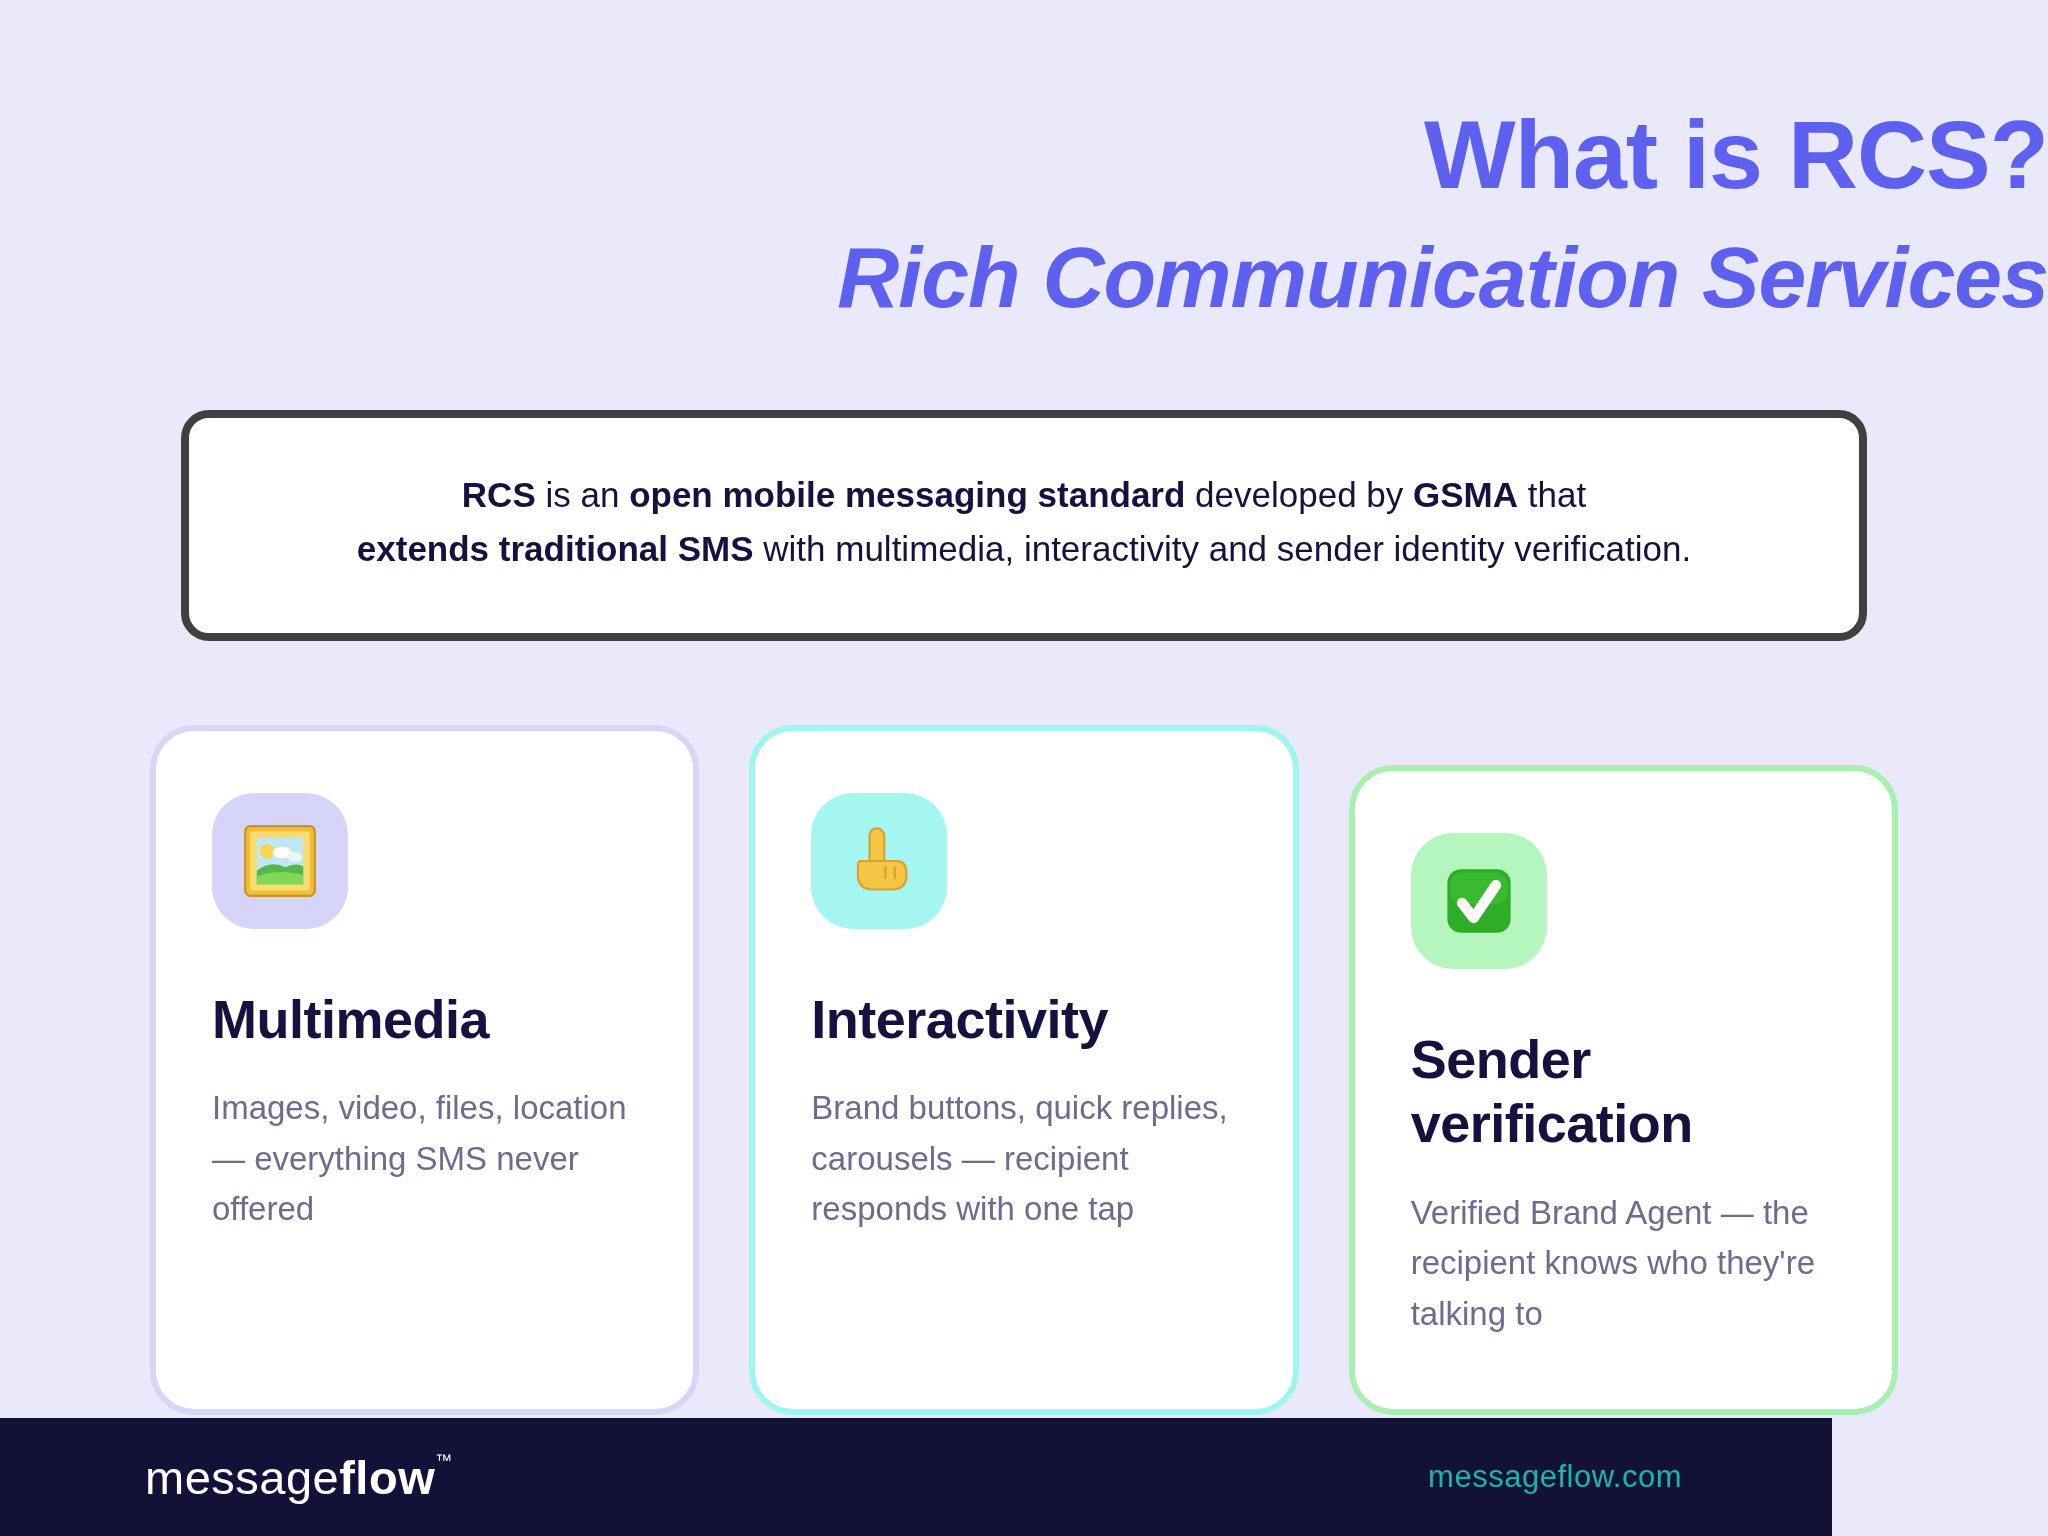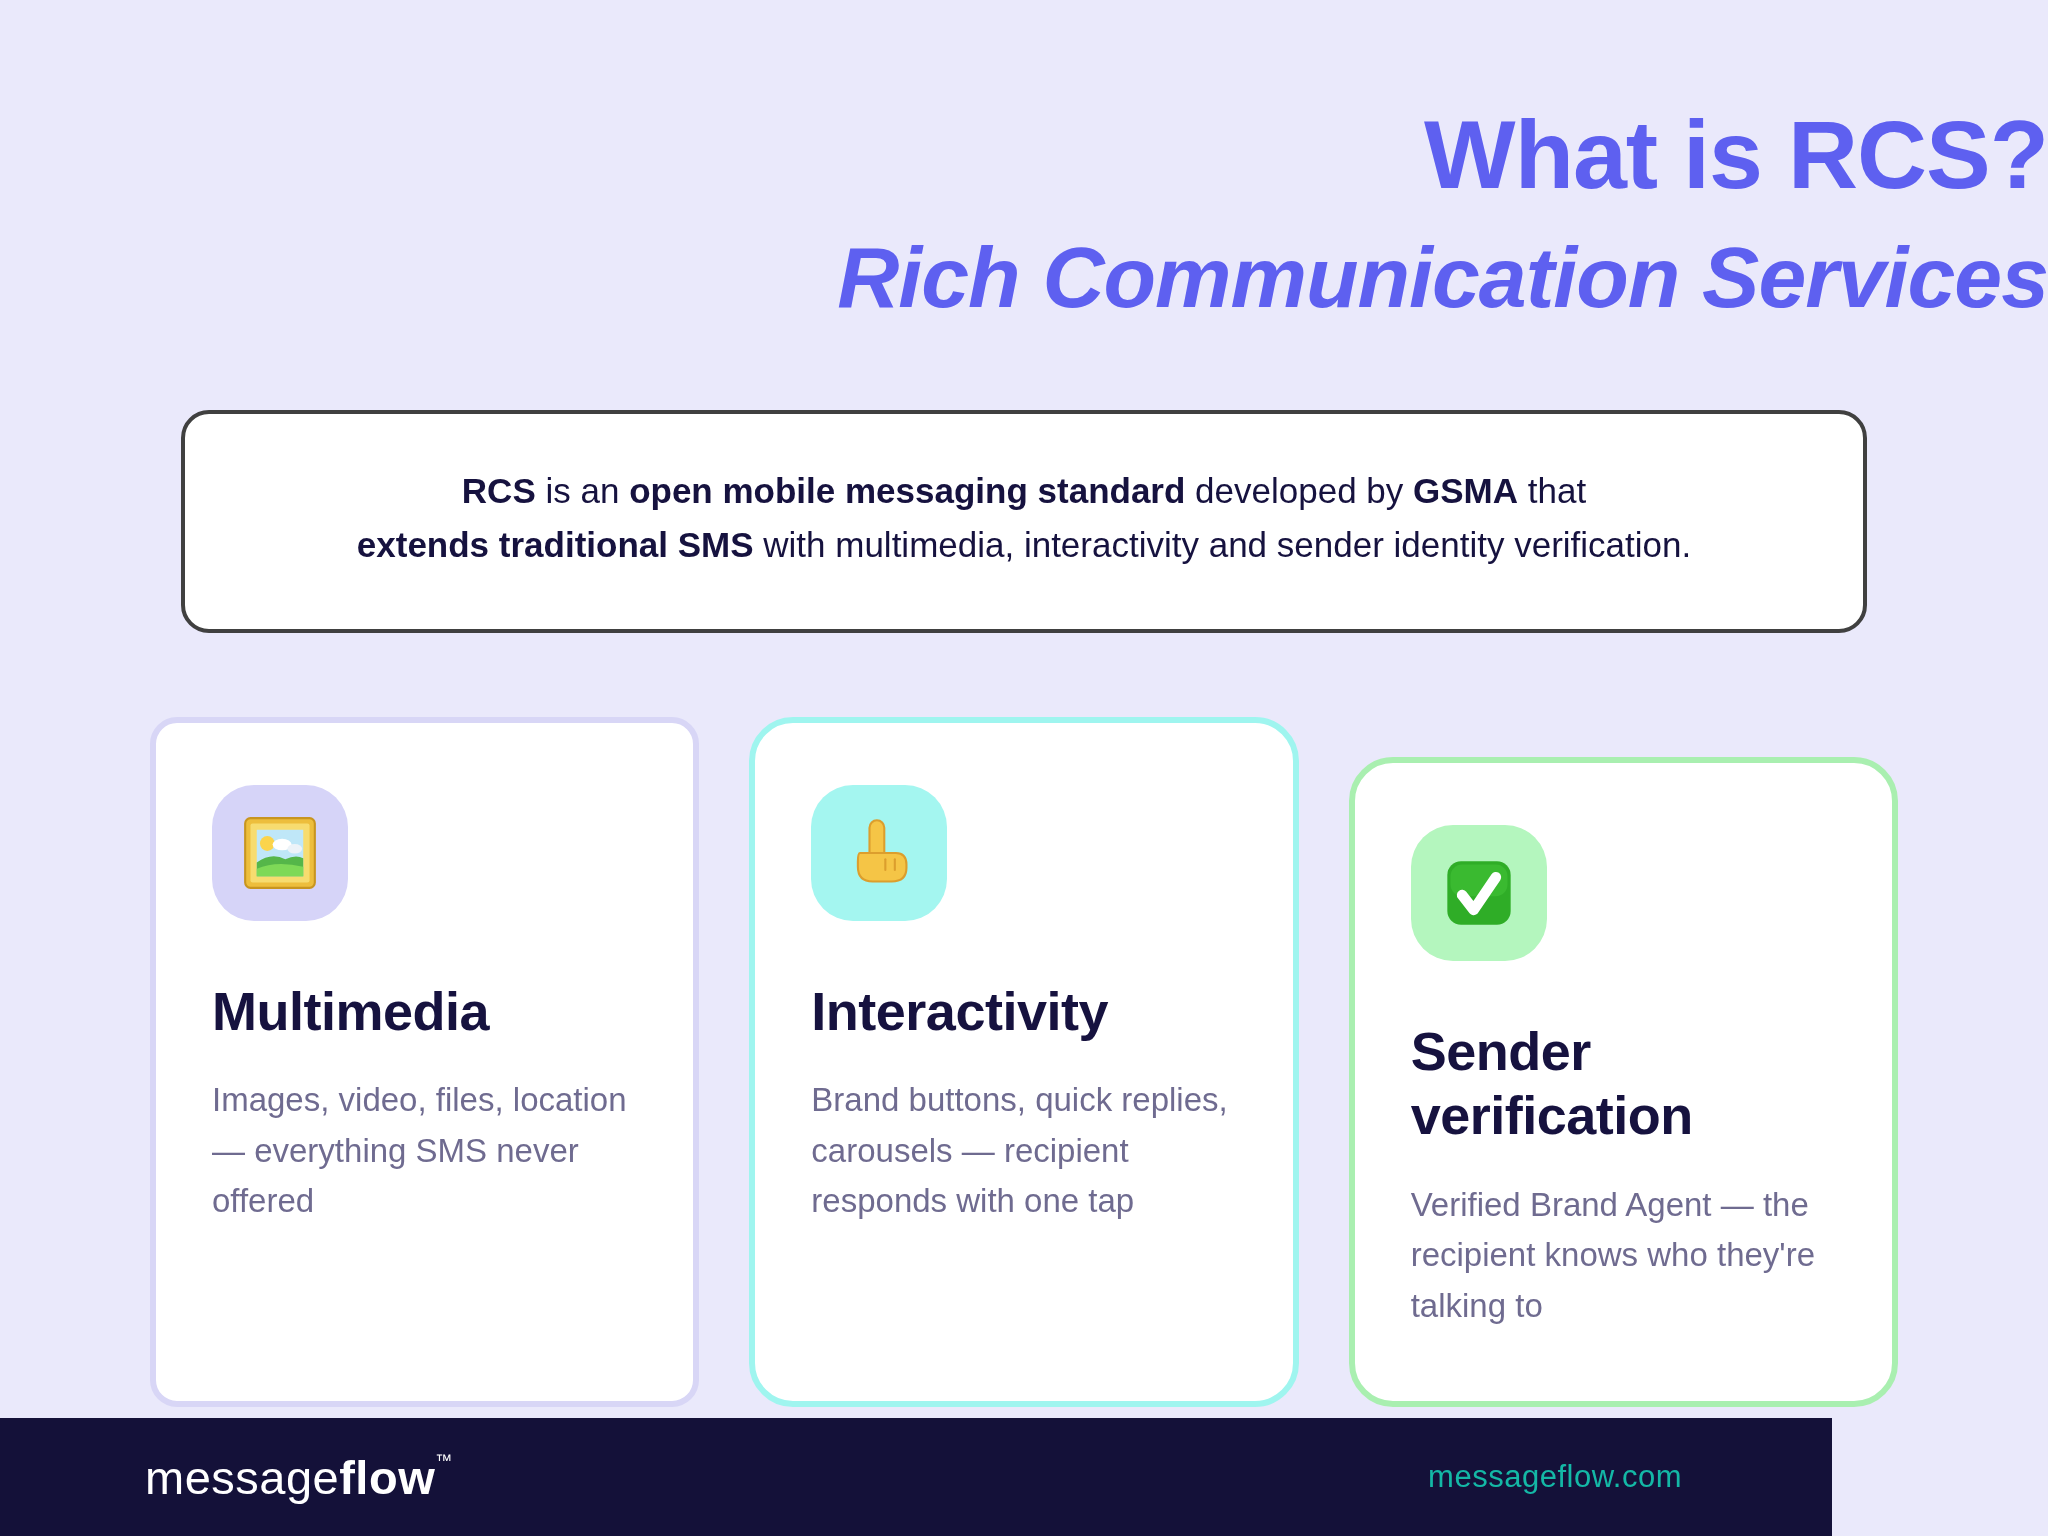--- a/index.html
+++ b/index.html
@@ -26,21 +26,21 @@
     font-weight:800;
     font-style:italic;
     letter-spacing:-1px;
     color:#5E60F0;
     line-height:1.05;
   }
   .desc-box {
     width:1686px;
     margin:88px auto 0;
     background:#FFFFFF;
-    border:4px solid #404040;
+    border:8px solid #404040;
     border-radius:28px;
     padding:50px 60px 56px;
     text-align:center;
     color:#16123F;
     font-size:35px;
     line-height:1.55;
   }
   .desc-box b { font-weight:700; }
   .cards {
     width:1748px;
@@ -49,21 +49,21 @@
     gap:50px;
   }
   .card {
     flex:1;
     background:#FFFFFF;
     border:6px solid;
     border-radius:44px;
     padding:62px 56px 56px;
     min-height:650px;
   }
-  .card--purple { border-color:#D8D6F6;border-radius:27px; }
+  .card--purple { border-color:#D8D6F6; }
   .card--cyan   { border-color:#9FF5EF; }
   .card--green  { border-color:#A9EFB0;margin-top:40px; }
   .icon-tile {
     width:136px; height:136px;
     border-radius:42px;
     display:flex; align-items:center; justify-content:center;
   }
   .tile--purple { background:#D6D4F8; }
   .tile--cyan   { background:#A4F6F0; }
   .tile--green  { background:#B4F6BE; }

